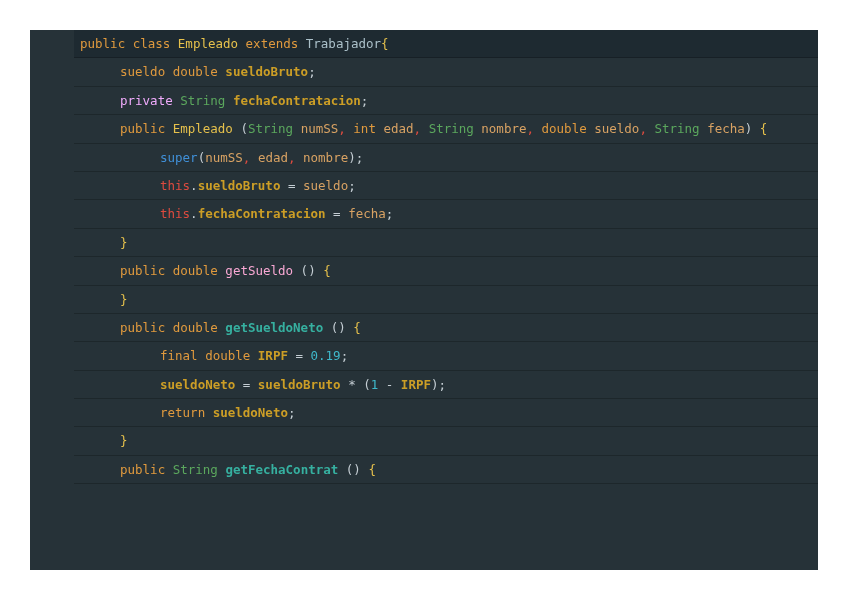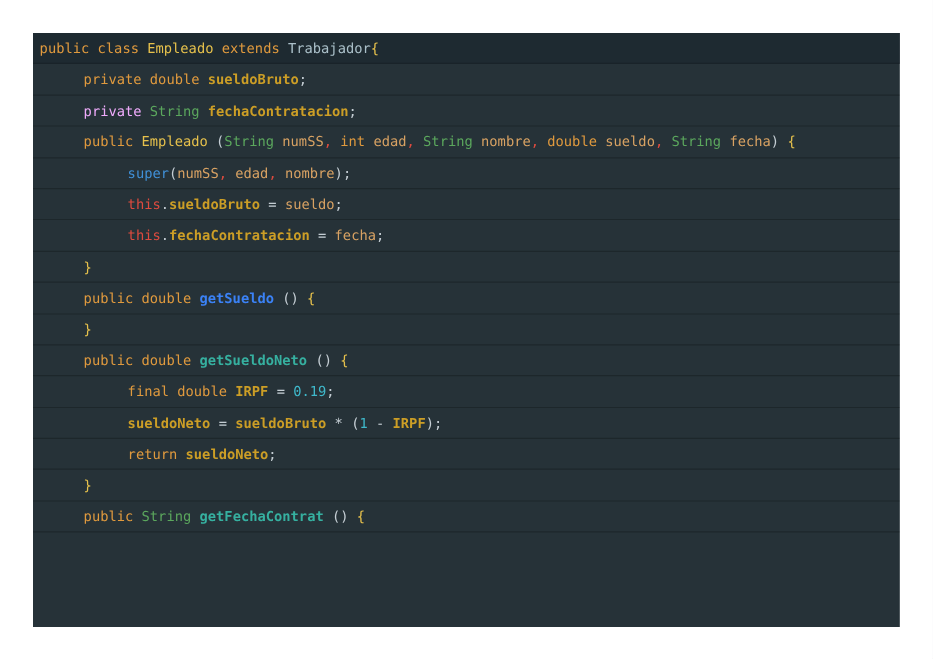--- a/index.html
+++ b/index.html
@@ -24,41 +24,42 @@
     height: 540px;
     background: #263238;
     overflow: hidden;
   }
   .code-line {
     height: 28.4px;
     line-height: 28.4px;
     font-size: 12.5px;
     white-space: pre;
     border-bottom: 1px solid rgba(0,0,0,0.22);
+    margin-left: 44px;
   }
   .code-line.highlight {
     background: #1e2a31;
   }
   .tok { white-space: pre; }
 </style>
 </head>
 <body>
 
 <div class="page">
   <div class="code-editor">
     <div>
         <div class="code-line highlight" style="padding-left: 6px;"><span class="tok" style="color: rgb(224, 154, 62);">public class </span><span class="tok" style="color: rgb(230, 193, 76);">Empleado </span><span class="tok" style="color: rgb(224, 154, 62);">extends </span><span class="tok" style="color: rgb(171, 192, 201);">Trabajador</span><span class="tok" style="color: rgb(230, 193, 76);">{</span></div>
-        <div class="code-line" style="padding-left: 46px;"><span class="tok" style="color: rgb(224, 154, 62);">private double </span><span class="tok" style="color: rgb(204, 158, 38); font-weight: bold;">sueldoBruto</span><span class="tok" style="color: rgb(197, 206, 212);">;</span></div>
+        <div class="code-line" style="padding-left: 46px;"><span class="tok" style="color: rgb(224, 154, 62);">sueldo double </span><span class="tok" style="color: rgb(204, 158, 38); font-weight: bold;">sueldoBruto</span><span class="tok" style="color: rgb(197, 206, 212);">;</span></div>
         <div class="code-line" style="padding-left: 46px;"><span class="tok" style="color: #f0abfc;">private </span><span class="tok" style="color: rgb(91, 167, 93);">String </span><span class="tok" style="color: rgb(204, 158, 38); font-weight: bold;">fechaContratacion</span><span class="tok" style="color: rgb(197, 206, 212);">;</span></div>
         <div class="code-line" style="padding-left: 46px;"><span class="tok" style="color: rgb(224, 154, 62);">public </span><span class="tok" style="color: rgb(230, 193, 76);">Empleado </span><span class="tok" style="color: rgb(197, 206, 212);">(</span><span class="tok" style="color: rgb(91, 167, 93);">String </span><span class="tok" style="color: rgb(216, 162, 99);">numSS</span><span class="tok" style="color: rgb(222, 75, 63);">, </span><span class="tok" style="color: rgb(224, 154, 62);">int </span><span class="tok" style="color: rgb(216, 162, 99);">edad</span><span class="tok" style="color: rgb(222, 75, 63);">, </span><span class="tok" style="color: rgb(91, 167, 93);">String </span><span class="tok" style="color: rgb(216, 162, 99);">nombre</span><span class="tok" style="color: rgb(222, 75, 63);">, </span><span class="tok" style="color: rgb(224, 154, 62);">double </span><span class="tok" style="color: rgb(216, 162, 99);">sueldo</span><span class="tok" style="color: rgb(222, 75, 63);">, </span><span class="tok" style="color: rgb(91, 167, 93);">String </span><span class="tok" style="color: rgb(216, 162, 99);">fecha</span><span class="tok" style="color: rgb(197, 206, 212);">) </span><span class="tok" style="color: rgb(230, 193, 76);">{</span></div>
         <div class="code-line" style="padding-left: 86px;"><span class="tok" style="color: rgb(64, 144, 216);">super</span><span class="tok" style="color: rgb(197, 206, 212);">(</span><span class="tok" style="color: rgb(216, 162, 99);">numSS</span><span class="tok" style="color: rgb(222, 75, 63);">, </span><span class="tok" style="color: rgb(216, 162, 99);">edad</span><span class="tok" style="color: rgb(222, 75, 63);">, </span><span class="tok" style="color: rgb(216, 162, 99);">nombre</span><span class="tok" style="color: rgb(197, 206, 212);">);</span></div>
         <div class="code-line" style="padding-left: 86px;"><span class="tok" style="color: rgb(222, 75, 63);">this</span><span class="tok" style="color: rgb(197, 206, 212);">.</span><span class="tok" style="color: rgb(204, 158, 38); font-weight: bold;">sueldoBruto</span><span class="tok" style="color: rgb(197, 206, 212);"> = </span><span class="tok" style="color: rgb(216, 162, 99);">sueldo</span><span class="tok" style="color: rgb(197, 206, 212);">;</span></div>
         <div class="code-line" style="padding-left: 86px;"><span class="tok" style="color: rgb(222, 75, 63);">this</span><span class="tok" style="color: rgb(197, 206, 212);">.</span><span class="tok" style="color: rgb(204, 158, 38); font-weight: bold;">fechaContratacion</span><span class="tok" style="color: rgb(197, 206, 212);"> = </span><span class="tok" style="color: rgb(216, 162, 99);">fecha</span><span class="tok" style="color: rgb(197, 206, 212);">;</span></div>
         <div class="code-line" style="padding-left: 46px;"><span class="tok" style="color: rgb(230, 193, 76);">}</span></div>
-        <div class="code-line" style="padding-left: 46px;"><span class="tok" style="color: rgb(224, 154, 62);">public double </span><span class="tok" style="color: #3b82f6; font-weight: bold;">getSueldo</span><span class="tok" style="color: rgb(197, 206, 212);"> () </span><span class="tok" style="color: rgb(230, 193, 76);">{</span></div>
+        <div class="code-line" style="padding-left: 46px;"><span class="tok" style="color: rgb(224, 154, 62);">public double </span><span class="tok" style="color: #f9a8d4; font-weight: normal;">getSueldo</span><span class="tok" style="color: rgb(197, 206, 212);"> () </span><span class="tok" style="color: rgb(230, 193, 76);">{</span></div>
         <div class="code-line" style="padding-left: 46px;"><span class="tok" style="color: rgb(230, 193, 76);">}</span></div>
         <div class="code-line" style="padding-left: 46px;"><span class="tok" style="color: rgb(224, 154, 62);">public double </span><span class="tok" style="color: rgb(54, 176, 160); font-weight: bold;">getSueldoNeto</span><span class="tok" style="color: rgb(197, 206, 212);"> () </span><span class="tok" style="color: rgb(230, 193, 76);">{</span></div>
         <div class="code-line" style="padding-left: 86px;"><span class="tok" style="color: rgb(224, 154, 62);">final double </span><span class="tok" style="color: rgb(204, 158, 38); font-weight: bold;">IRPF</span><span class="tok" style="color: rgb(197, 206, 212);"> = </span><span class="tok" style="color: rgb(63, 185, 203);">0.19</span><span class="tok" style="color: rgb(197, 206, 212);">;</span></div>
         <div class="code-line" style="padding-left: 86px;"><span class="tok" style="color: rgb(204, 158, 38); font-weight: bold;">sueldoNeto</span><span class="tok" style="color: rgb(197, 206, 212);"> = </span><span class="tok" style="color: rgb(204, 158, 38); font-weight: bold;">sueldoBruto</span><span class="tok" style="color: rgb(197, 206, 212);"> * (</span><span class="tok" style="color: rgb(63, 185, 203);">1</span><span class="tok" style="color: rgb(197, 206, 212);"> - </span><span class="tok" style="color: rgb(204, 158, 38); font-weight: bold;">IRPF</span><span class="tok" style="color: rgb(197, 206, 212);">);</span></div>
         <div class="code-line" style="padding-left: 86px;"><span class="tok" style="color: rgb(224, 154, 62);">return </span><span class="tok" style="color: rgb(204, 158, 38); font-weight: bold;">sueldoNeto</span><span class="tok" style="color: rgb(197, 206, 212);">;</span></div>
         <div class="code-line" style="padding-left: 46px;"><span class="tok" style="color: rgb(230, 193, 76);">}</span></div>
         <div class="code-line" style="padding-left: 46px;"><span class="tok" style="color: rgb(224, 154, 62);">public </span><span class="tok" style="color: rgb(91, 167, 93);">String </span><span class="tok" style="color: rgb(54, 176, 160); font-weight: bold;">getFechaContrat</span><span class="tok" style="color: rgb(197, 206, 212);"> () </span><span class="tok" style="color: rgb(230, 193, 76);">{</span></div>
       </div>
   </div>
 </div>

